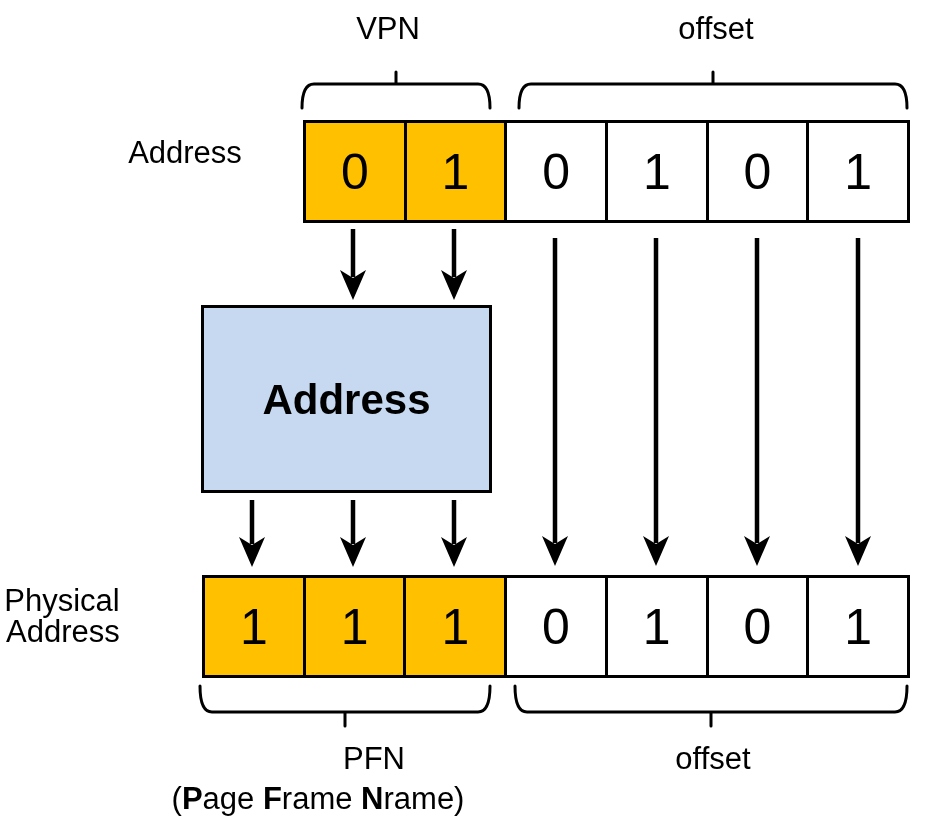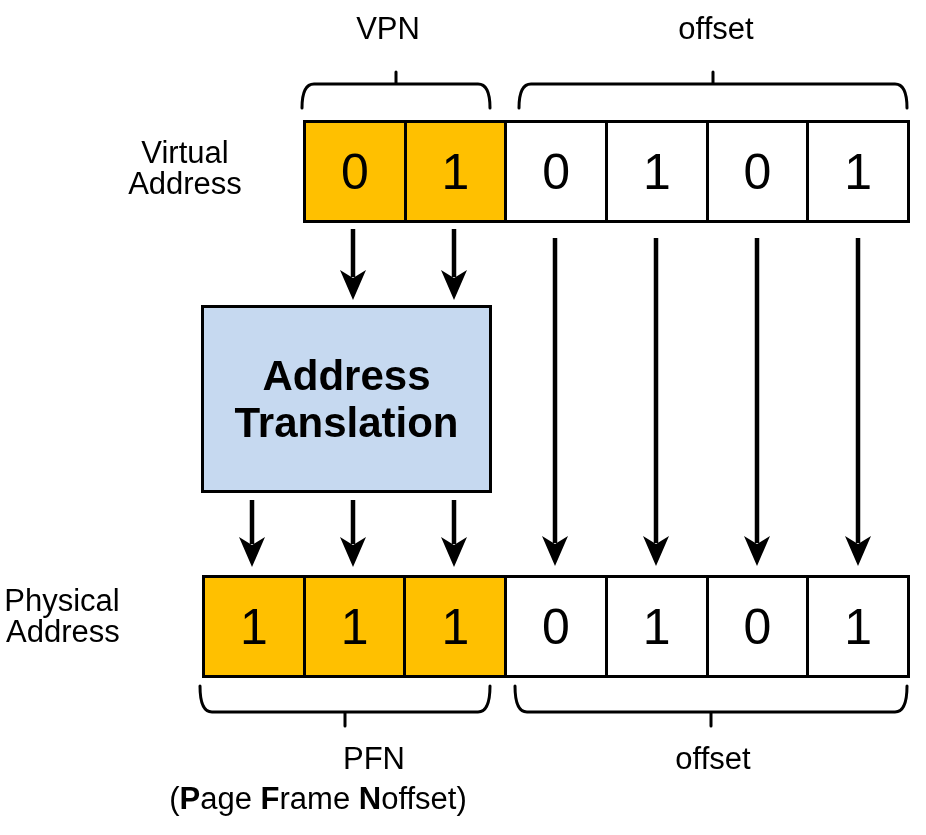--- a/index.html
+++ b/index.html
@@ -94,52 +94,50 @@
     <g>
       <line x1="454" y1="500" x2="454" y2="544" stroke="#000" stroke-width="4.5"></line>
       <path d="M441 537 L454 567 L467 537 L454 545 Z" fill="#000"></path>
     </g>
   </svg>
 
   <div class="lbl" style="left:388px;top:12px;">VPN</div>
   <div class="lbl" style="left:716px;top:12px;">offset</div>
 
   <div class="side-label" style="left:185px;top:137px;">
-    <div>Virtual</div>
     <div>Address</div>
   </div>
 
   <div class="bitrow virtual-row">
     <div class="cell hl">0</div>
     <div class="cell hl">1</div>
     <div class="cell">0</div>
     <div class="cell">1</div>
     <div class="cell">0</div>
     <div class="cell">1</div>
   </div>
 
   <div class="tbox">
     <div>Address</div>
-    <div>Translation</div>
   </div>
 
   <div class="side-label" style="left:62px;top:585px;text-align:right;">
     <div>Physical</div>
     <div>Address</div>
   </div>
 
   <div class="bitrow physical-row">
     <div class="cell hl">1</div>
     <div class="cell hl">1</div>
     <div class="cell hl">1</div>
     <div class="cell">0</div>
     <div class="cell">1</div>
     <div class="cell">0</div>
     <div class="cell">1</div>
   </div>
 
   <div class="lbl" style="left:342px;top:742px;margin-left:32px;">PFN</div>
   <div class="lbl pfn-exp" style="left:318px;top:782px;">
-    <span>(</span><b>P</b><span>age </span><b>F</b><span>rame </span><b>N</b><span>offset)</span>
+    <span>(</span><b>P</b><span>age </span><b>F</b><span>rame </span><b>N</b><span>rame)</span>
   </div>
   <div class="lbl" style="left:713px;top:742px;">offset</div>
 
 </div>
 
 </body></html>

